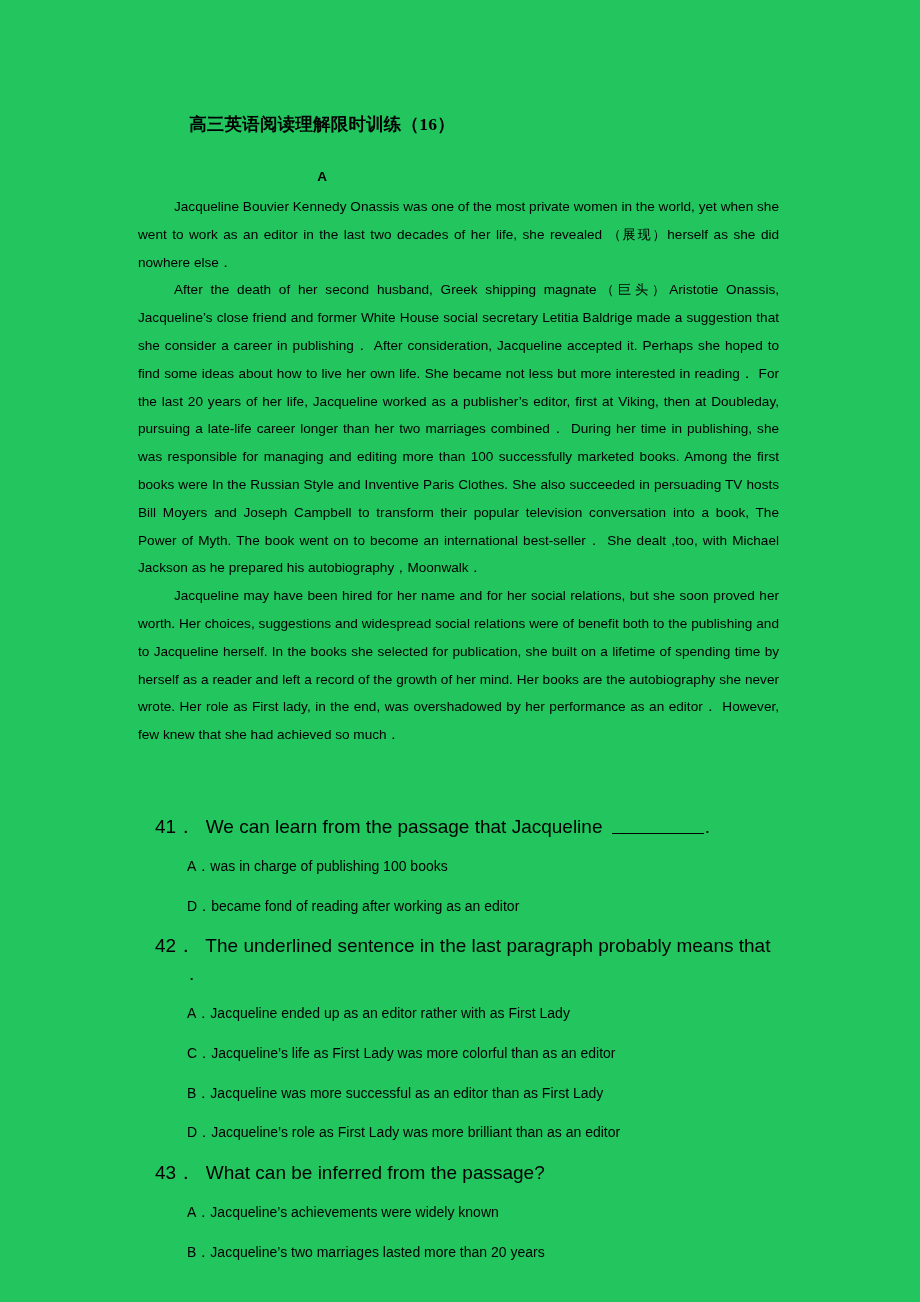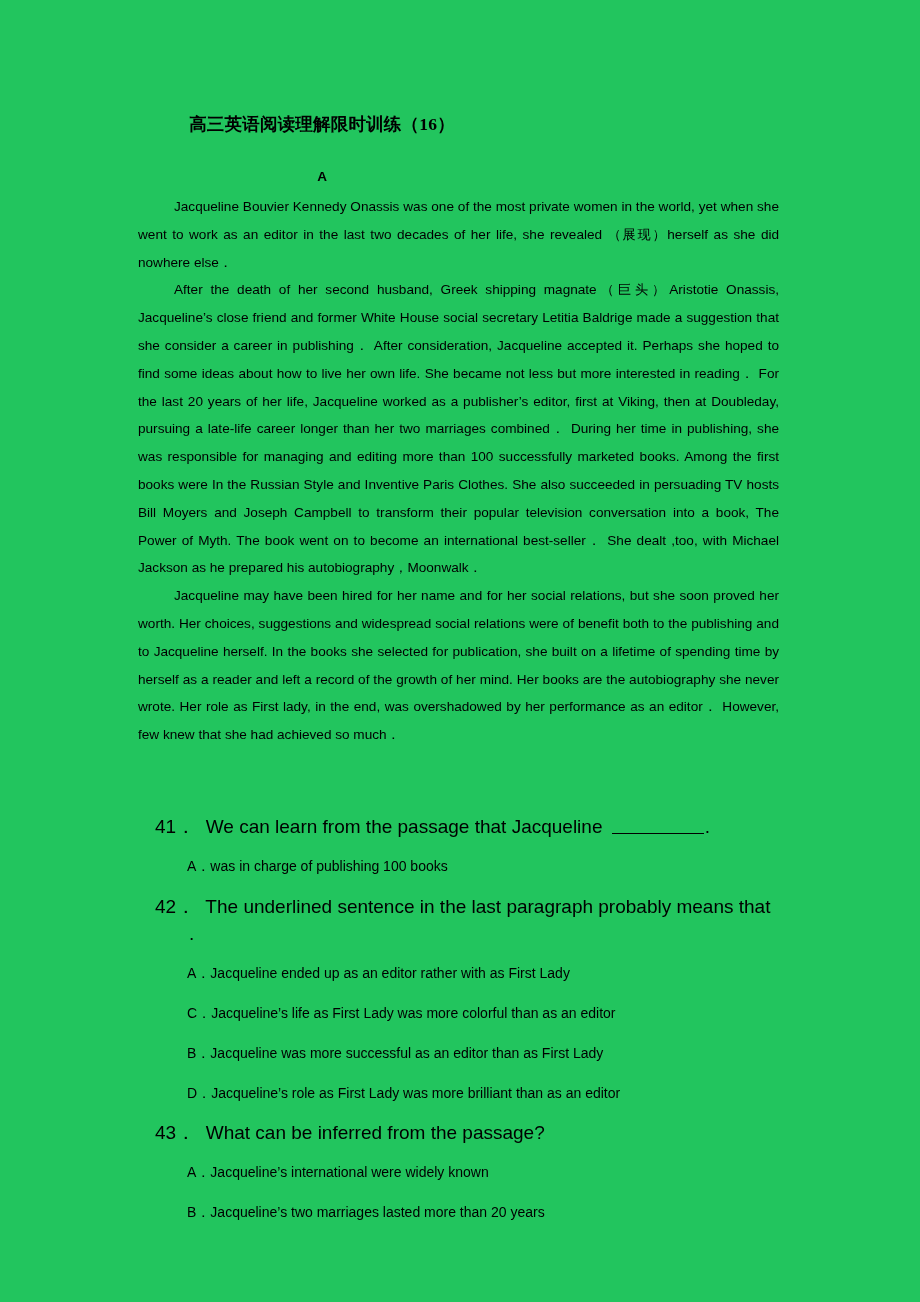--- a/index.html
+++ b/index.html
@@ -147,28 +147,29 @@
     <p class="para"><span>Jacqueline Bouvier Kennedy Onassis was one of the most private women in the world, yet when she went to work as an editor in the last two decades of her life, she revealed  </span><span class="cn">（展现）</span><span>herself as she did nowhere else．</span></p>
     <p class="para"><span>After the death of her second husband, Greek shipping magnate</span><span class="cn">（巨头）</span><span>Aristotie Onassis, Jacqueline’s close friend and former White House social secretary Letitia Baldrige made a suggestion that she consider a career in publishing．  After consideration, Jacqueline accepted it. Perhaps she hoped to find some ideas about how to live her own life. She became not less but more interested in reading．  For the last 20 years of her life, Jacqueline worked as a publisher’s editor, first at Viking, then at Doubleday, pursuing a late-life career longer than her two marriages combined．  During her time in publishing, she was responsible for managing and editing more than 100 successfully marketed books. Among the first books were In the Russian Style and Inventive Paris Clothes. She also succeeded in persuading TV hosts Bill Moyers and Joseph Campbell to transform their popular television conversation into a book, The Power of Myth. The book went on to become an international best-seller．  She dealt ,too, with Michael Jackson as he prepared his autobiography</span><span class="cn">，</span><span>Moonwalk．</span></p>
     <p class="para"><span>Jacqueline may have been hired for her name and for her social relations, but she soon proved her worth. Her choices, suggestions and widespread social relations were of benefit both to the publishing and to Jacqueline herself. In the books she selected for publication, she built on a lifetime of spending time by herself as a reader and left a record of the growth of her mind. Her books are the autobiography she never wrote. </span><span class="underlined">Her role as First lady, in the end, was overshadowed by her performance as an editor</span><span>．  However, few knew that she had achieved so much．</span></p>
   </div>
 
   <div class="questions">
 
   <div>
         <div class="q-stem"><span class="q-num">41．  </span><span>We can learn from the passage that Jacqueline </span><span class="blank-line"></span><span>.</span></div>
         <div class="q-option"><span class="opt-letter">A．</span><span>was in charge of publishing 100 books</span></div>
+        <div class="q-option"><span class="opt-letter">D．</span><span>became fond of reading after working as an editor</span></div>
       </div>
       <div>
         <div class="q-stem"><span class="q-num">42．  </span><span>The underlined sentence in the last paragraph probably means that</span><span class="gap-space"></span><span>.</span></div>
         <div class="q-option"><span class="opt-letter">A．</span><span>Jacqueline ended up as an editor rather with as First Lady</span></div>
         <div class="q-option"><span class="opt-letter">C．</span><span>Jacqueline’s life as First Lady was more colorful than as an editor</span></div>
         <div class="q-option"><span class="opt-letter">B．</span><span>Jacqueline was more successful as an editor than as First Lady</span></div>
         <div class="q-option"><span class="opt-letter">D．</span><span>Jacqueline’s role as First Lady was more brilliant than as an editor</span></div>
       </div>
       <div>
         <div class="q-stem"><span class="q-num">43．  </span><span>What can be inferred from the passage?</span></div>
-        <div class="q-option"><span class="opt-letter">A．</span><span>Jacqueline’s international were widely known</span></div>
+        <div class="q-option"><span class="opt-letter">A．</span><span>Jacqueline’s achievements were widely known</span></div>
         <div class="q-option"><span class="opt-letter">B．</span><span>Jacqueline’s two marriages lasted more than 20 years</span></div>
       </div>
     </div>
 
 </div>
 
 </body></html>

